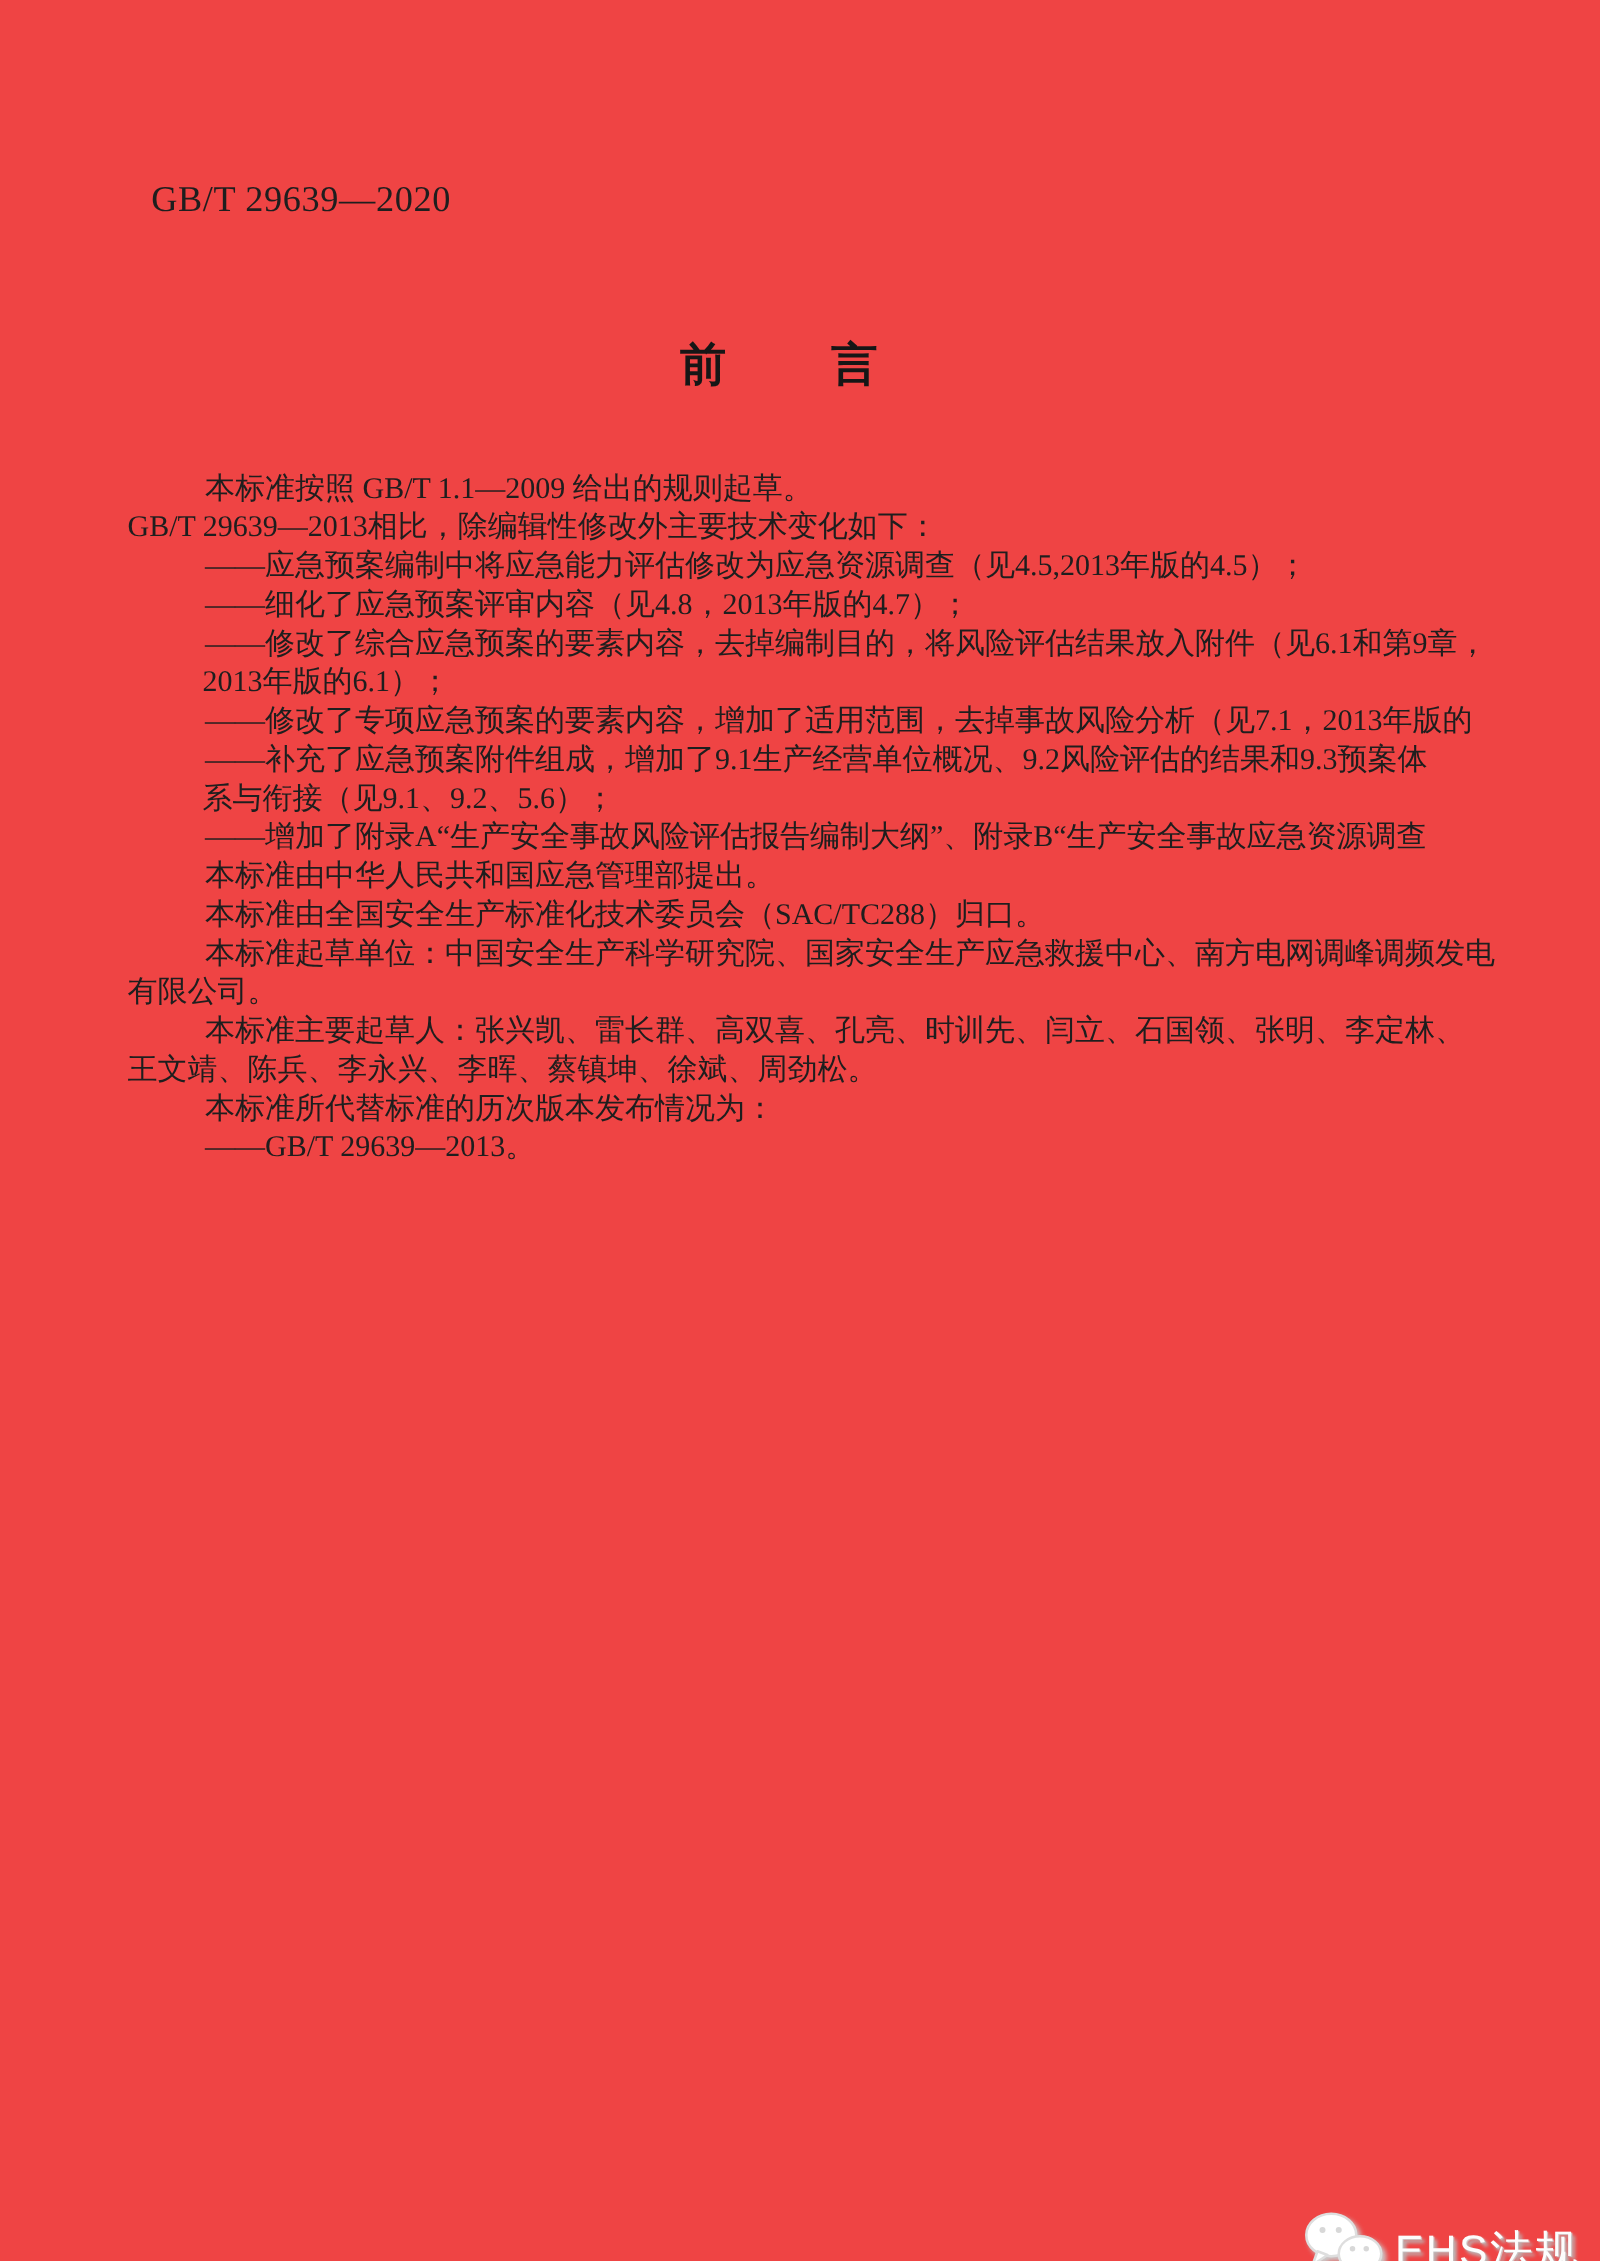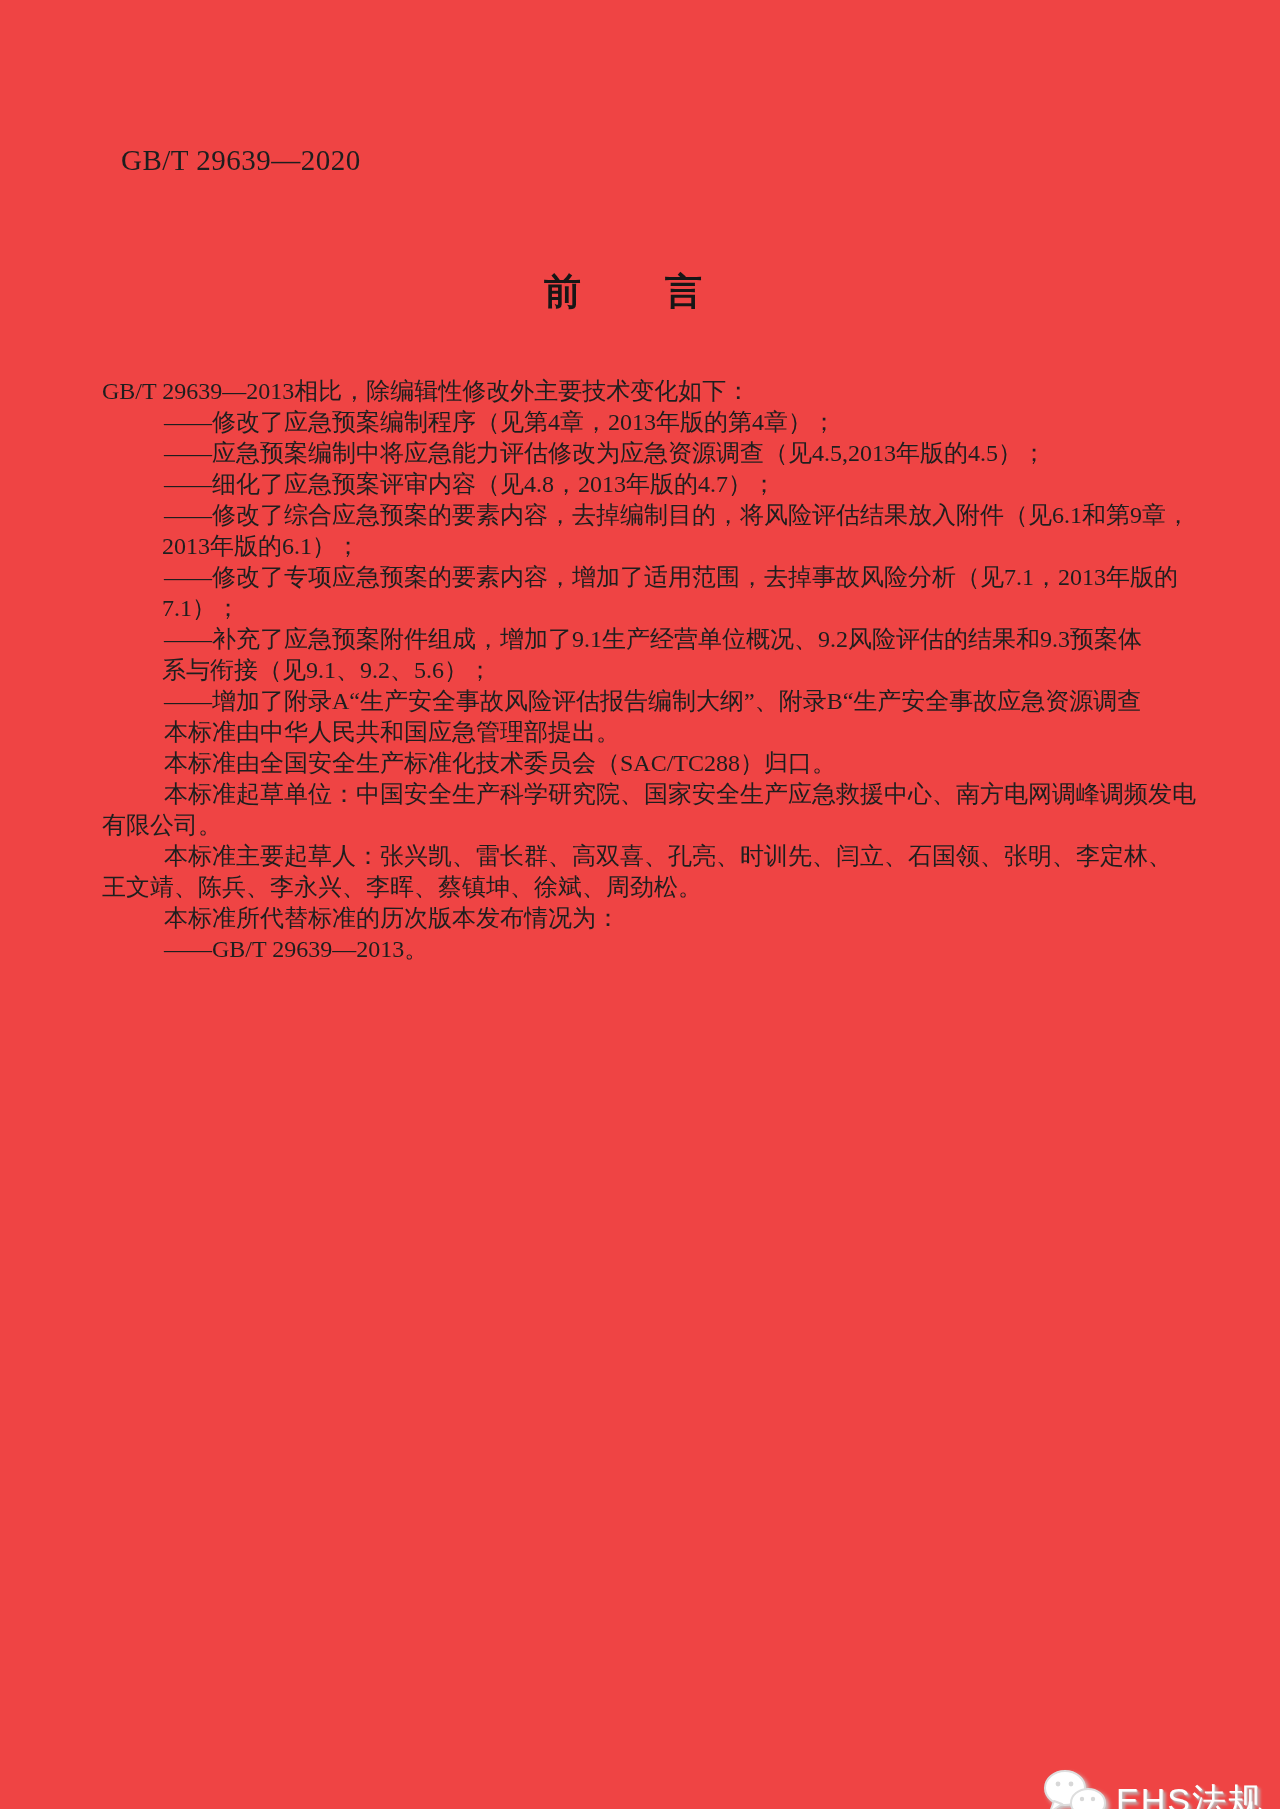--- a/index.html
+++ b/index.html
@@ -78,28 +78,27 @@
 <div class="page">
 
   <div class="doc-code">GB/T 29639—2020</div>
 
   <div class="fore-title">
     <span>前</span>
     <span>言</span>
   </div>
 
   <div class="body-block">
+    <div class="ln ind-p">本标准按照 GB/T 1.1—2009 给出的规则起草。</div>
     <div class="ln">GB/T 29639—2013相比，除编辑性修改外主要技术变化如下：</div>
-    <div class="ln ind-d">——修改了应急预案编制程序（见第4章，2013年版的第4章）；</div>
     <div class="ln ind-d">——应急预案编制中将应急能力评估修改为应急资源调查（见4.5,2013年版的4.5）；</div>
     <div class="ln ind-d">——细化了应急预案评审内容（见4.8，2013年版的4.7）；</div>
     <div class="ln ind-d">——修改了综合应急预案的要素内容，去掉编制目的，将风险评估结果放入附件（见6.1和第9章，</div>
     <div class="ln ind-c">2013年版的6.1）；</div>
     <div class="ln ind-d">——修改了专项应急预案的要素内容，增加了适用范围，去掉事故风险分析（见7.1，2013年版的</div>
-    <div class="ln ind-c">7.1）；</div>
     <div class="ln ind-d">——补充了应急预案附件组成，增加了9.1生产经营单位概况、9.2风险评估的结果和9.3预案体</div>
     <div class="ln ind-c">系与衔接（见9.1、9.2、5.6）；</div>
     <div class="ln ind-d">——增加了附录A“生产安全事故风险评估报告编制大纲”、附录B“生产安全事故应急资源调查</div>
     <div class="ln ind-p">本标准由中华人民共和国应急管理部提出。</div>
     <div class="ln ind-p">本标准由全国安全生产标准化技术委员会（SAC/TC288）归口。</div>
     <div class="ln ind-p">本标准起草单位：中国安全生产科学研究院、国家安全生产应急救援中心、南方电网调峰调频发电</div>
     <div class="ln">有限公司。</div>
     <div class="ln ind-p">本标准主要起草人：张兴凯、雷长群、高双喜、孔亮、时训先、闫立、石国领、张明、李定林、</div>
     <div class="ln">王文靖、陈兵、李永兴、李晖、蔡镇坤、徐斌、周劲松。</div>
     <div class="ln ind-p">本标准所代替标准的历次版本发布情况为：</div>

